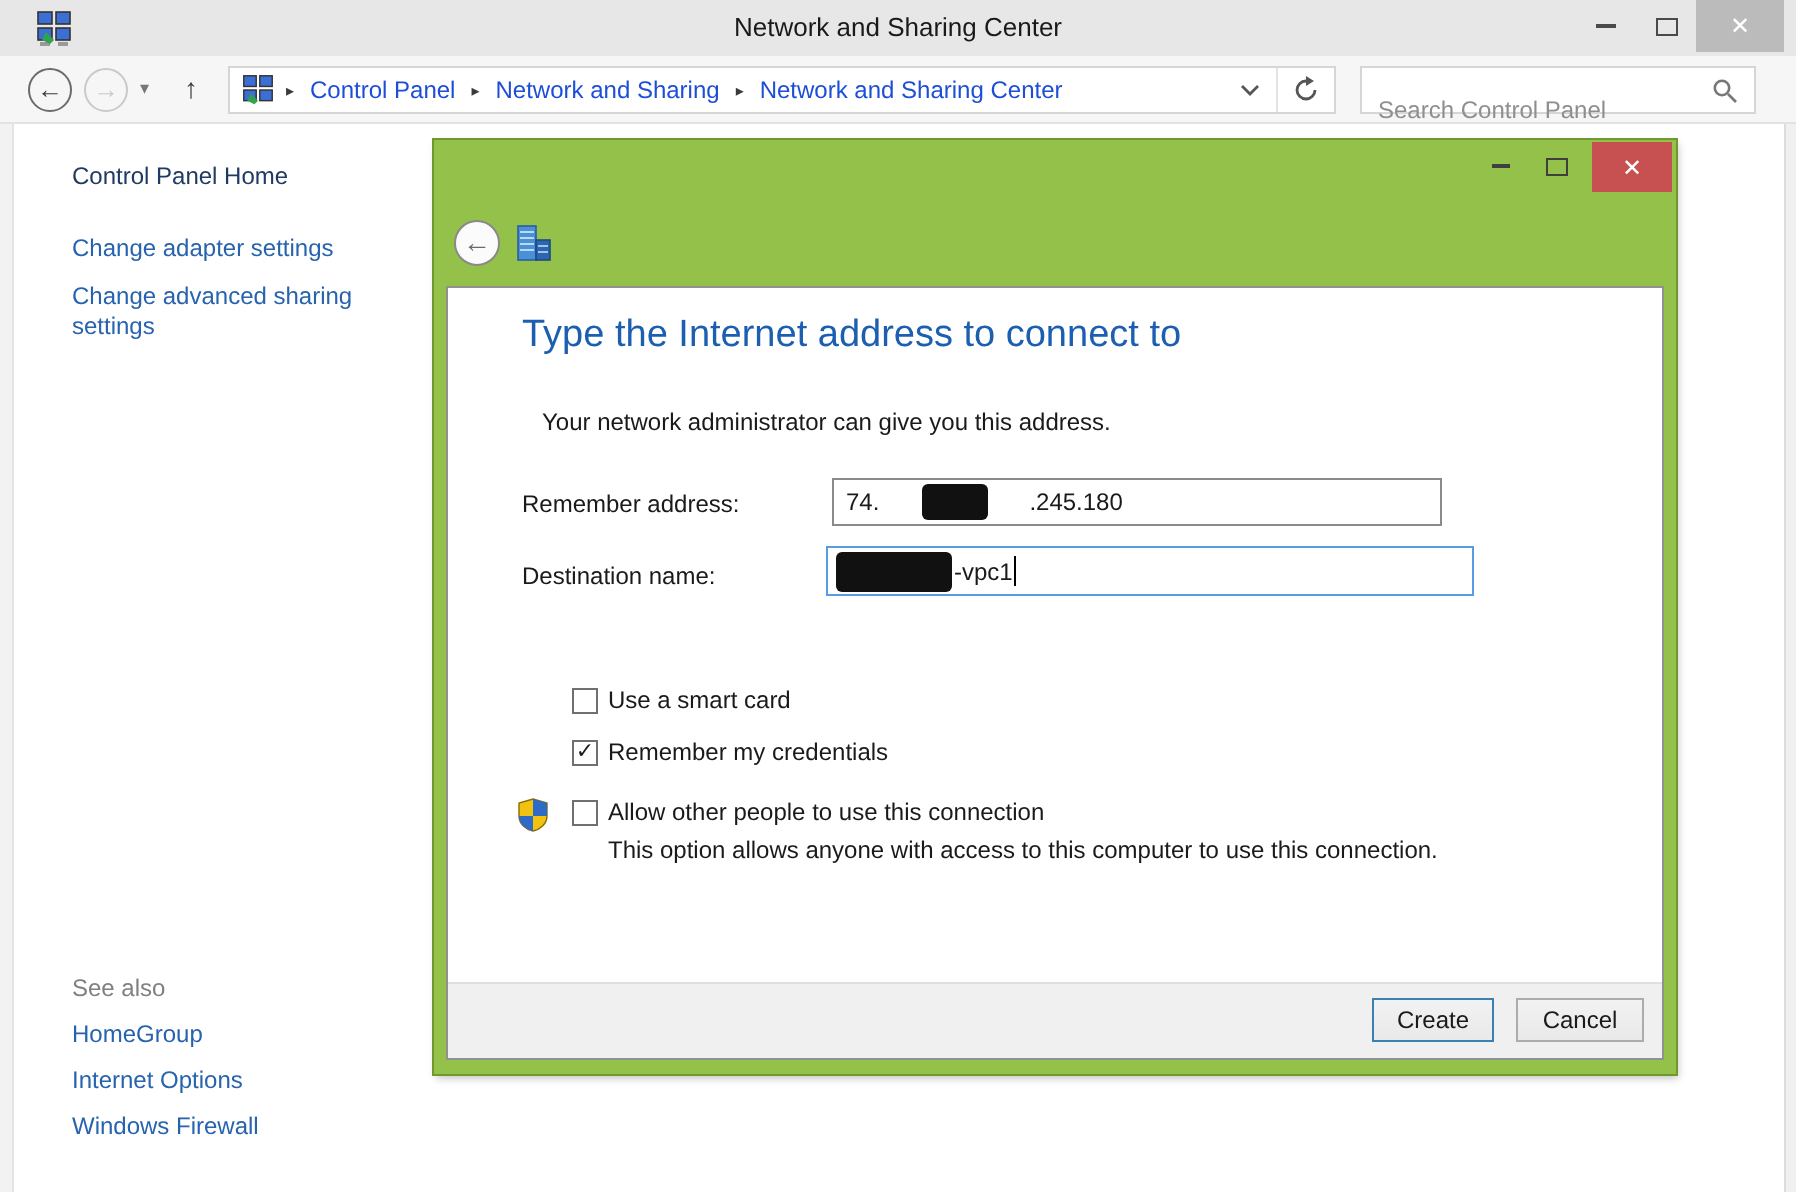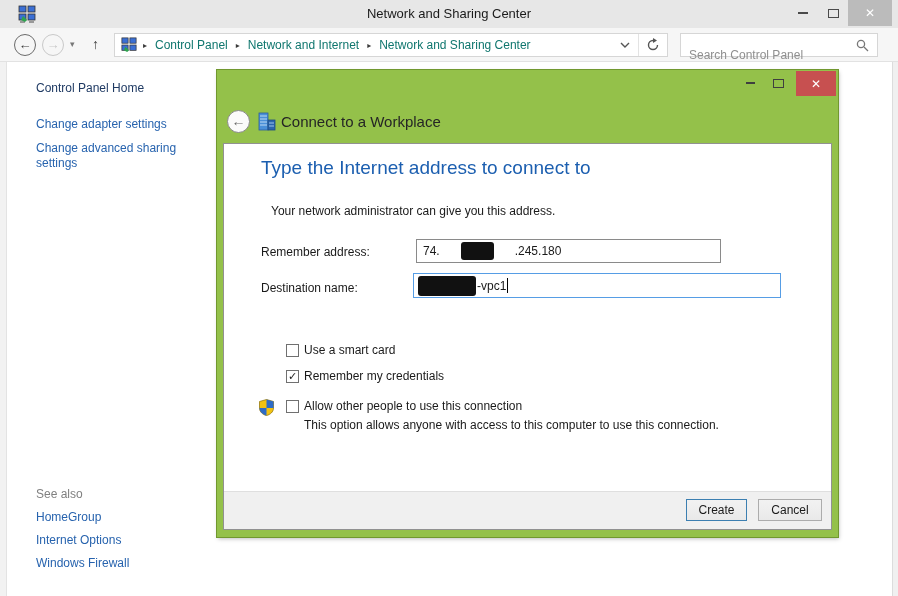--- a/index.html
+++ b/index.html
@@ -19,21 +19,21 @@
   .wc-btn .dash { width:10px; height:2px; background:#4a4a4a; }
   .wc-btn .sq { width:11px; height:9px; border:1px solid #4a4a4a; background:transparent; }
   .wc-btn.close { width:44px; background:#bbbbbb; color:#ffffff; font-size:12px; font-weight:bold; }
   .toolbar { position:absolute; top:28px; left:0; right:0; height:34px; background:#f6f6f6; border-bottom:1px solid #e2e2e2; }
   .navcircle { position:absolute; top:34px; width:22px; height:22px; border-radius:50%; text-align:center; line-height:20px; font-size:13px; }
   .navcircle.back { left:14px; border:1px solid #6b6b6b; color:#3b3b3b; }
   .navcircle.fwd { left:42px; border:1px solid #c9c9c9; color:#c9c9c9; }
   .nav-drop { position:absolute; left:70px; top:39px; font-size:9px; color:#777; }
   .nav-up { position:absolute; left:92px; top:36px; font-size:14px; color:#3b3b3b; }
   .addressbar { position:absolute; left:114px; top:33px; width:554px; height:24px; background:#fff; border:1px solid #d6d6d6; display:flex; align-items:center; padding-left:6px; }
-  .addressbar .crumb { padding:0 2px; color:#0f766e; white-space:nowrap; }
+  .addressbar .crumb { padding:0 2px; color:#1d4ed8; white-space:nowrap; }
   .addressbar .sep { font-size:8px; color:#3b3b3b; padding:0 6px; }
   .ab-right { margin-left:auto; display:flex; align-items:center; height:100%; }
   .ab-chevron { padding:0 8px; display:flex; align-items:center; }
   .ab-divider { width:1px; height:22px; background:#e3e3e3; }
   .ab-refresh { width:28px; display:flex; align-items:center; justify-content:center; }
   .searchbox { position:absolute; left:680px; top:33px; width:198px; height:24px; background:#fff; border:1px solid #d6d6d6; display:flex; align-items:center; }
   .searchbox input { flex:1; border:none; outline:none; padding:0 8px; font-size:12px; color:#1a1a1a; font-family:inherit; background:transparent;margin-top:19px; }
   .searchbox input::placeholder { color:#8f8f8f; opacity:1; }
   .searchbox .mag { padding-right:8px; display:flex; }
   
@@ -60,21 +60,21 @@
   .dlg-back { position:absolute; left:10px; top:40px; width:23px; height:23px; border-radius:50%; background:#fbfbfb; border:1px solid #898989; color:#6b6b6b; text-align:center; line-height:21px; font-size:14px; }
   .dlg-appicon { position:absolute; left:41px; top:42px; }
   .dlg-title { position:absolute; left:64px; top:43px; font-size:15px; color:#252525; }
   .dlg-panel { position:absolute; left:6px; top:73px; right:6px; bottom:7px; background:#fff; border:1px solid #919191; }
   .dlg-heading { position:absolute; left:37px; top:13px; font-size:19px; color:#1c5fb0; }
   .dlg-intro { position:absolute; left:37px; top:60px; color:#1a1a1a;margin-left:10px; }
   .fld-label { position:absolute; left:37px; color:#1a1a1a; }
   .lbl1 { top:101px; } .lbl2 { top:137px; }
   .textbox { position:absolute; background:#fff; display:flex; align-items:center; padding-left:6px; font-size:12px; color:#1a1a1a; overflow:hidden; }
   .tb1 { left:192px; top:95px; width:305px; height:24px; border:1px solid #8a8a8a;gap:20px; }
-  .tb2 { left:189px; top:129px; width:368px; height:25px; border:1px solid #569de5; }
+  .tb2 { left:189px; top:129px; width:324px; height:25px; border:1px solid #569de5; }
   .redact { display:inline-block; background:#111; border-radius:3px; }
   .redact.r1 { width:33px; height:18px; margin:0 1px; }
   .redact.r2 { width:58px; height:20px; margin-left:-2px; margin-right:1px; }
   .caret { display:inline-block; width:1px; height:15px; background:#000; margin-left:1px; }
   .cb-row { position:absolute; left:62px; display:flex; align-items:center; }
   .row1 { top:199px; } .row2 { top:225px; } .row3 { top:255px; }
   .cb-box { width:13px; height:13px; border:1px solid #707070; background:#fff; margin-right:5px; display:flex; align-items:center; justify-content:center; font-size:11px; color:#1a1a1a; line-height:11px; }
   .shield { position:absolute; left:35px; top:255px; }
   .cb-desc { position:absolute; left:80px; top:274px; color:#1a1a1a; }
   .dlg-footer { position:absolute; left:0; right:0; bottom:0; height:38px; background:#f0f0f0; border-top:1px solid #dfdfdf; }
@@ -124,21 +124,21 @@
       <rect x="1" y="1" width="7" height="6" fill="#3b6fd4" stroke="#333" stroke-width="0.8"></rect>
       <rect x="10" y="1" width="7" height="6" fill="#3b6fd4" stroke="#333" stroke-width="0.8"></rect>
       <rect x="1" y="9" width="7" height="6" fill="#3b6fd4" stroke="#333" stroke-width="0.8"></rect>
       <rect x="10" y="9" width="7" height="6" fill="#3b6fd4" stroke="#333" stroke-width="0.8"></rect>
       <path d="M5 11 L9 15 L7 17 L3 15 Z" fill="#2fa34f"></path>
     </svg>
   </span>
   <span class="sep">▸</span>
   <span class="crumb">Control Panel</span>
   <span class="sep">▸</span>
-  <span class="crumb">Network and Internet</span>
+  <span class="crumb">Network and Sharing</span>
   <span class="sep">▸</span>
   <span class="crumb">Network and Sharing Center</span>
   <div class="ab-right">
     <span class="ab-chevron">
       <svg width="10" height="6" viewBox="0 0 10 6">
           <polyline points="1,1 5,5 9,1" fill="none" stroke="#555" stroke-width="1.4"></polyline>
         </svg>
     </span>
     <span class="ab-divider"></span>
     <span class="ab-refresh">
@@ -190,21 +190,20 @@
       <rect x="1" y="1" width="9" height="17" fill="#4a90d9" stroke="#2b5d9e" stroke-width="0.8"></rect>
       <line x1="2" y1="4" x2="9" y2="4" stroke="#bcd9f2" stroke-width="1"></line>
       <line x1="2" y1="7" x2="9" y2="7" stroke="#bcd9f2" stroke-width="1"></line>
       <line x1="2" y1="10" x2="9" y2="10" stroke="#bcd9f2" stroke-width="1"></line>
       <line x1="2" y1="13" x2="9" y2="13" stroke="#bcd9f2" stroke-width="1"></line>
       <rect x="10" y="8" width="7" height="10" fill="#2b66ae" stroke="#1c4a82" stroke-width="0.8"></rect>
       <line x1="11" y1="11" x2="16" y2="11" stroke="#9ec4e8" stroke-width="1"></line>
       <line x1="11" y1="14" x2="16" y2="14" stroke="#9ec4e8" stroke-width="1"></line>
     </svg>
   </span>
-  <div class="dlg-title">Connect to a Workplace</div>
 
   <div class="dlg-panel">
     <div class="dlg-heading">Type the Internet address to connect to</div>
     <div class="dlg-intro">Your network administrator can give you this address.</div>
 
     <div class="fld-label lbl1">Remember address:</div>
     <div class="textbox tb1">
       <span>74.</span>
         <span class="redact r1"></span>
         <span>.245.180</span>

